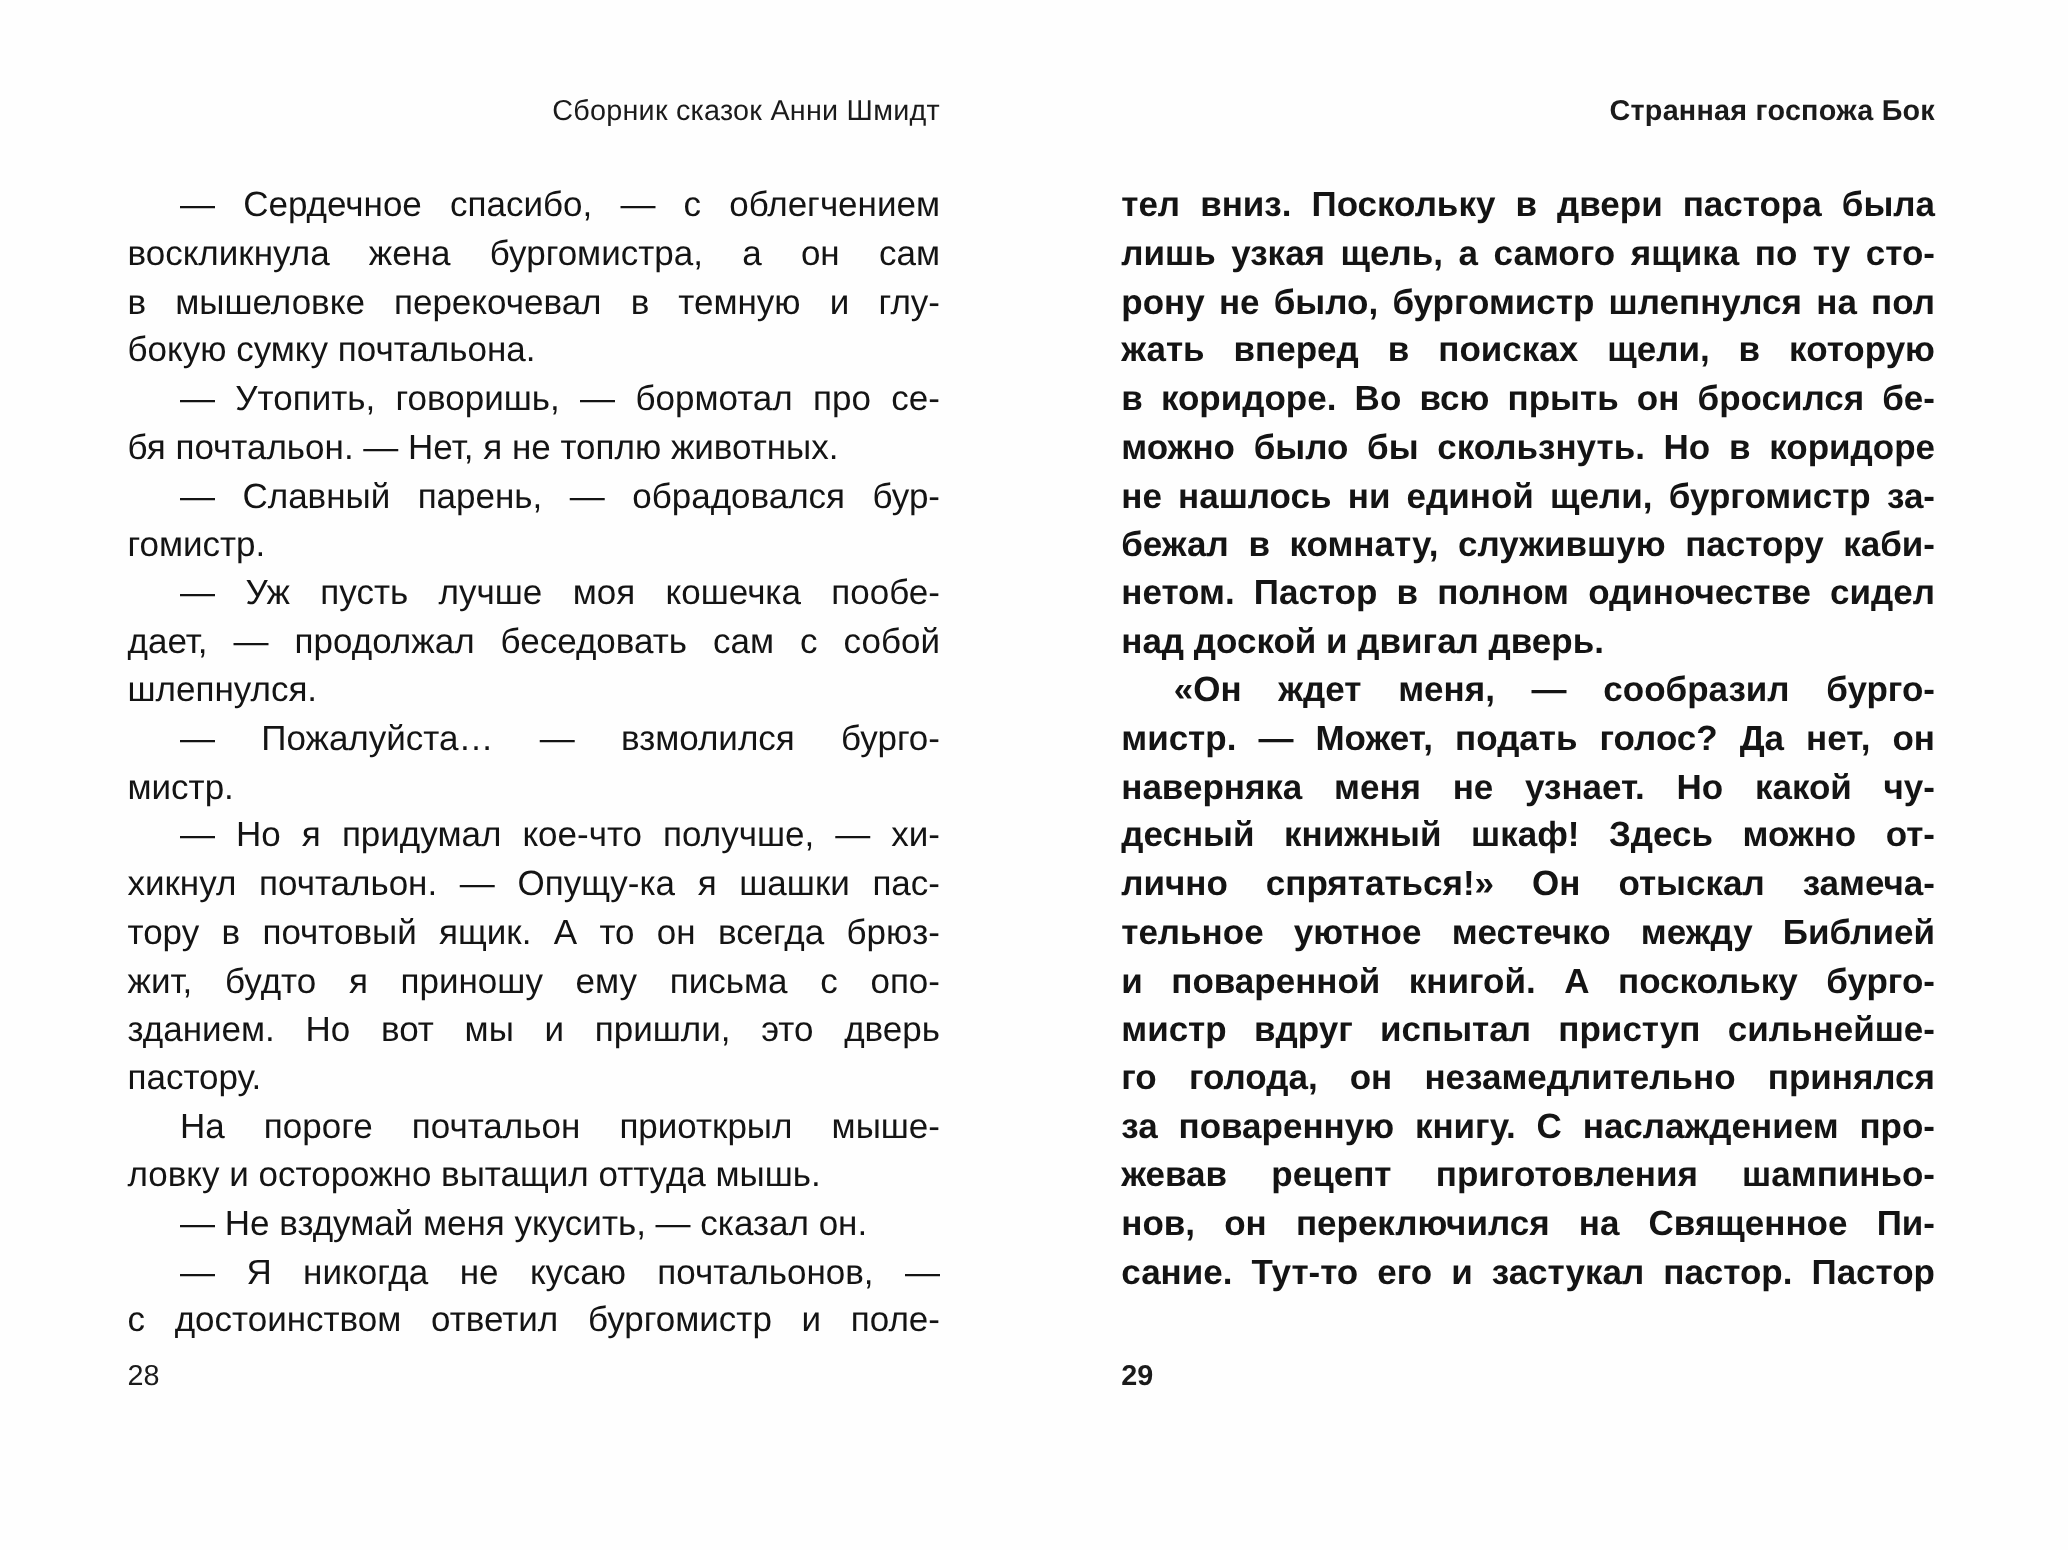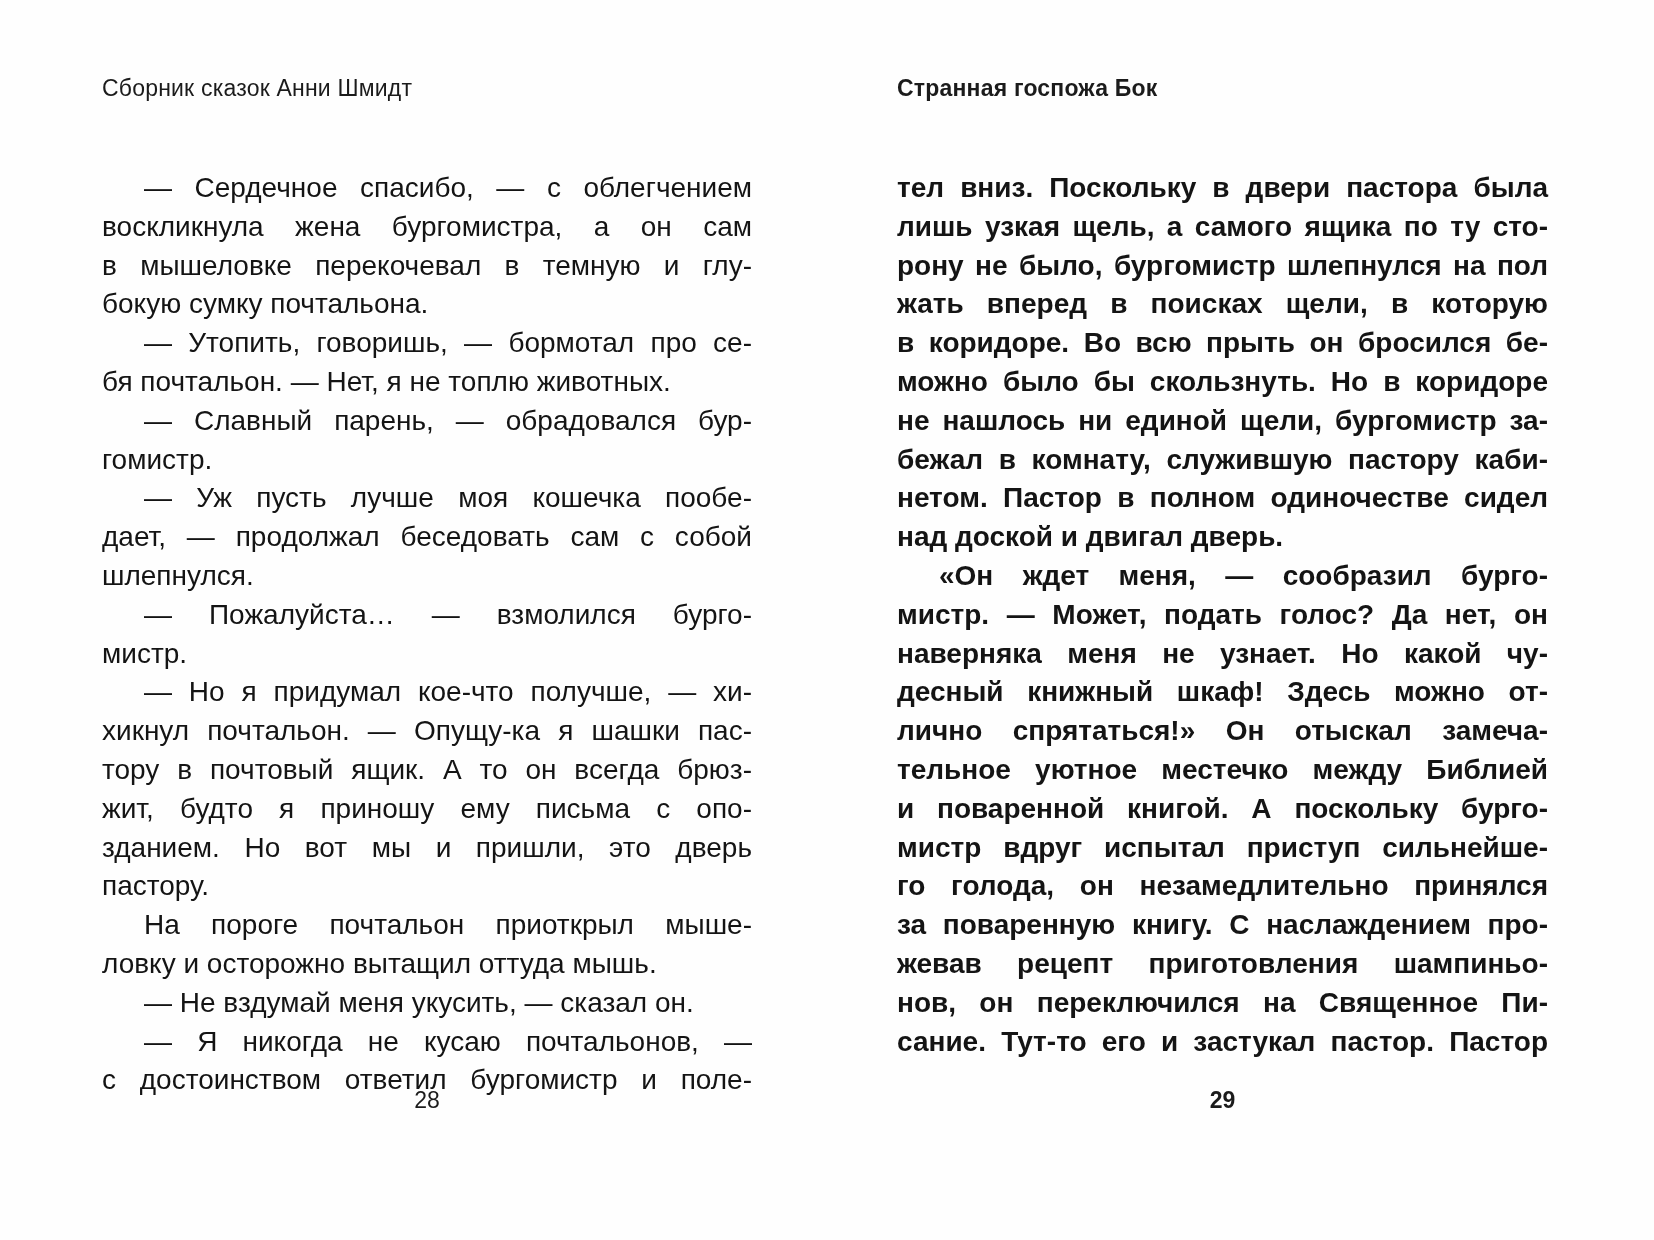--- a/index.html
+++ b/index.html
@@ -25,53 +25,51 @@
     height: 100%;
   }
   .page.left  { left: 102px; width: 650px; }
   .page.right { left: 897px; width: 651px; font-weight: bold; }
 
   .running-head {
     position: absolute;
     top: 74px;
     left: 0;
     width: 100%;
-    text-align: left;
+    text-align: right;
     font-size: 23px;
     line-height: 28px;
     color: #1b1b1b;
     letter-spacing: 0.2px;
   }
   .page-body {
     position: absolute;
     top: 145px;
     left: 0;
     width: 100%;
     font-size: 28px;
-    margin-top: 24px;
   }
   .line {
     line-height: 38.8px;
     text-align: justify;
     text-align-last: justify;
     white-space: normal;
     color: #141414;
   }
   .line.end {
     text-align-last: left;
   }
   .line.indent {
     text-indent: 42px;
   }
   .page-number {
     position: absolute;
     top: 1086px;
     left: 0;
     width: 100%;
-    text-align: center;
     font-size: 23px;
     line-height: 28px;
     color: #1b1b1b;
   }
 </style>
 </head>
 <body>
 
 <div class="spread">
 

